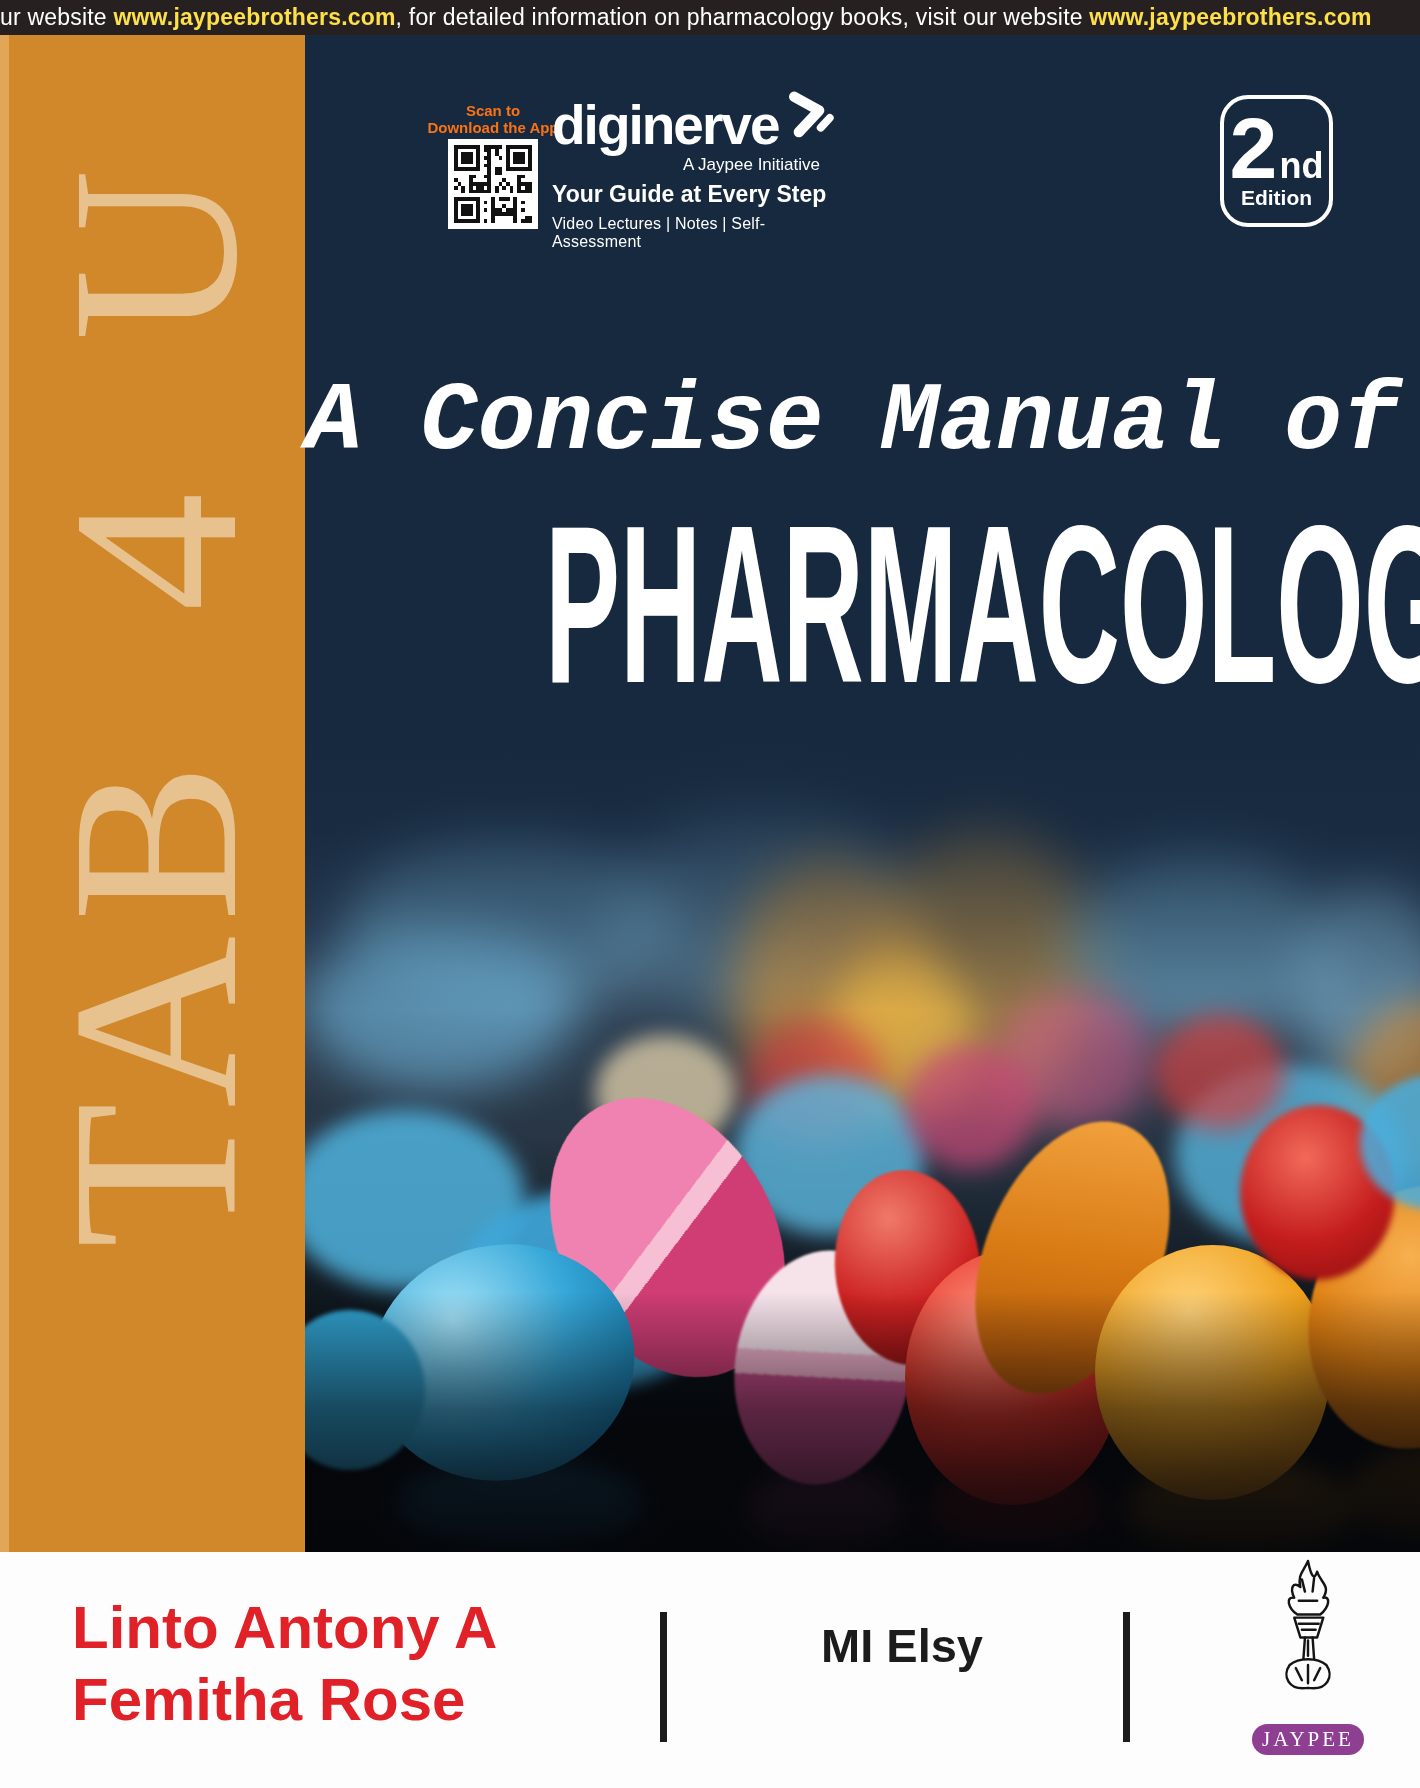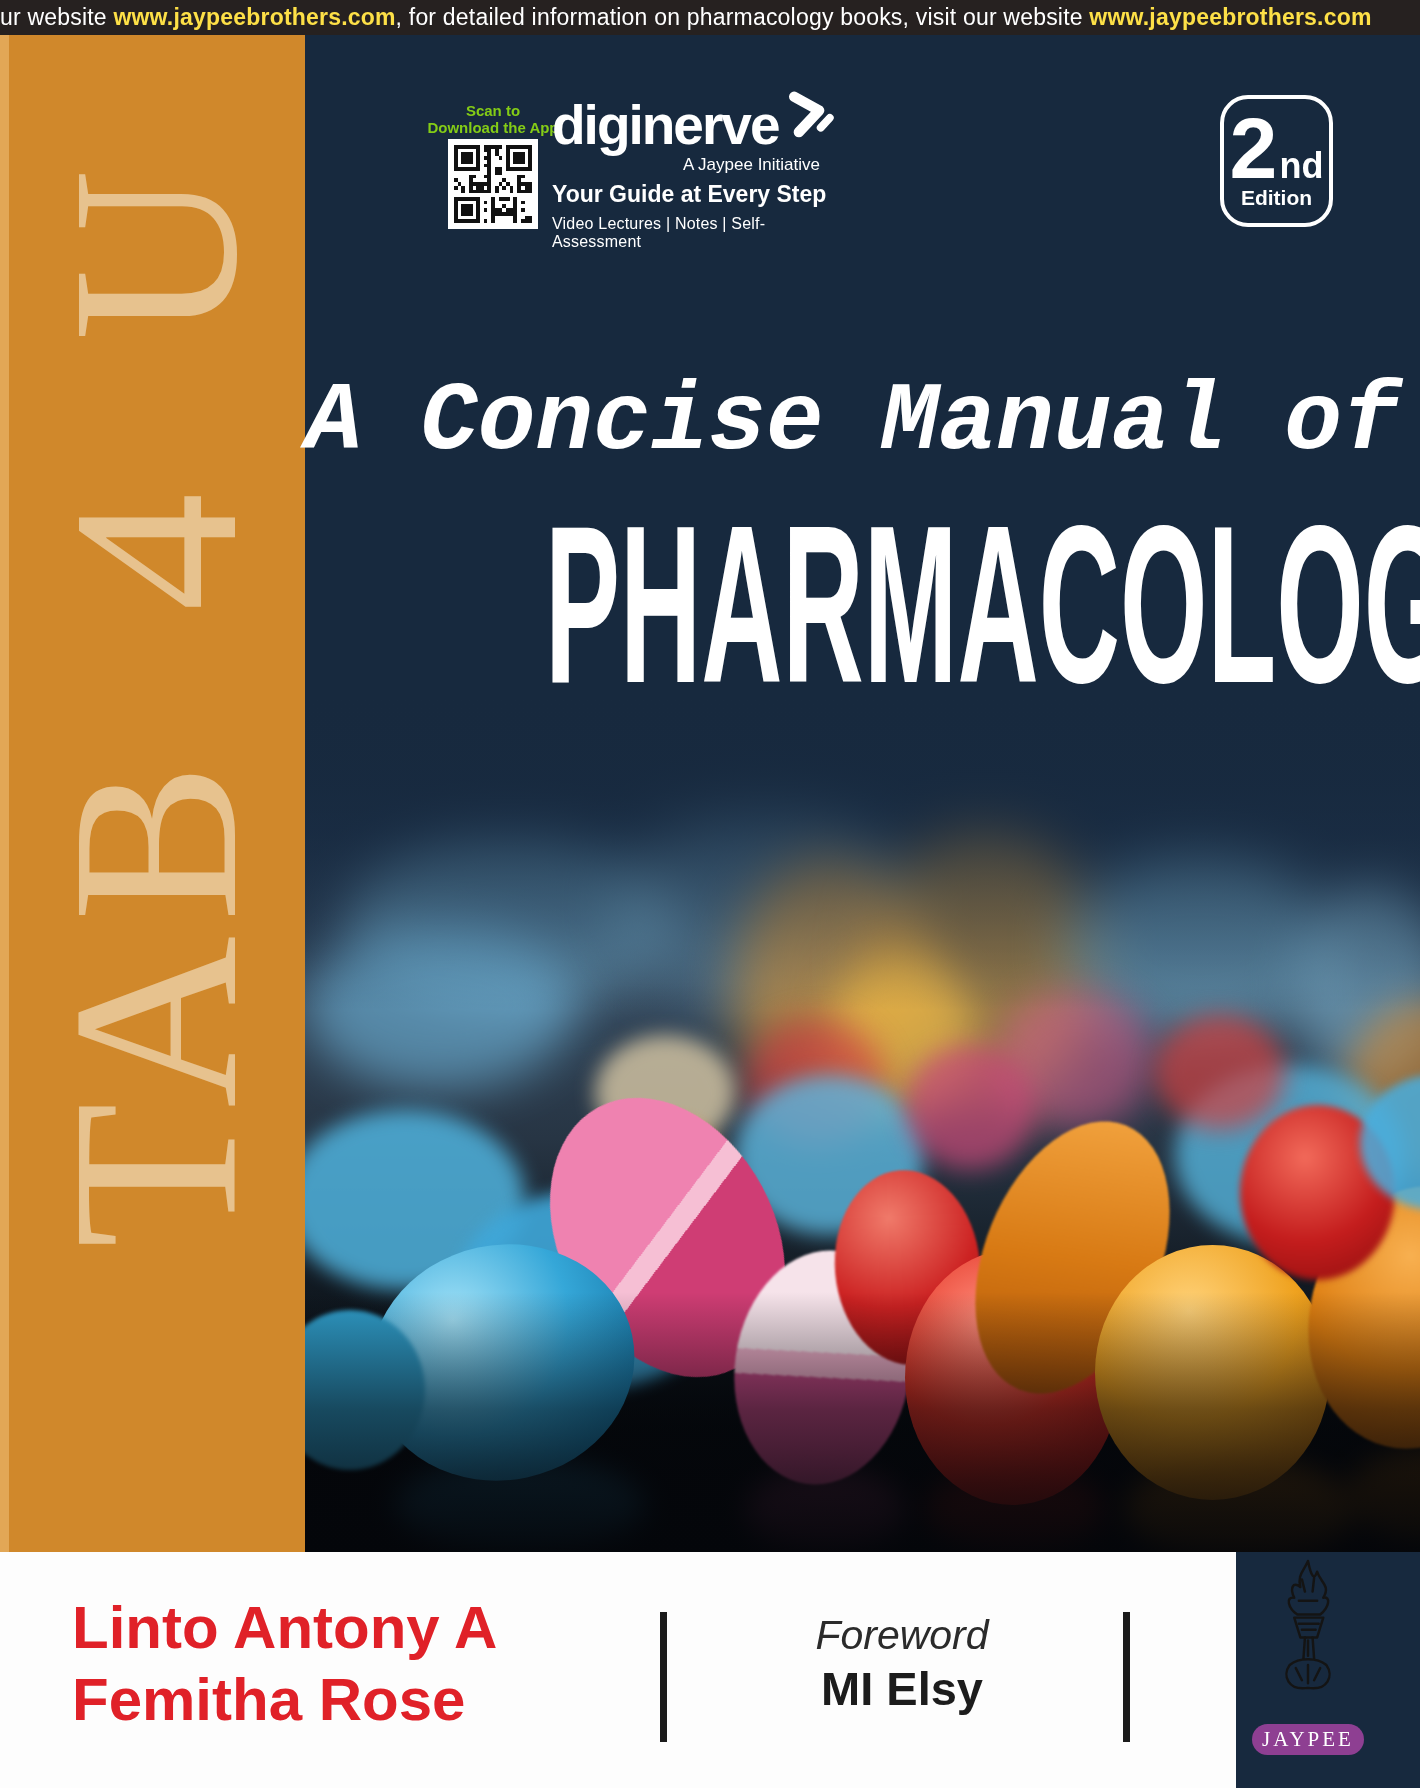--- a/index.html
+++ b/index.html
@@ -19,21 +19,21 @@
   .stripe{position:absolute;left:0;top:35px;width:305px;height:1517px;background:#d0882b;}
   .stripe-edge{position:absolute;left:0;top:0;width:9px;height:100%;background:#e5ad5e;opacity:.85;}
   .spine-text{
     position:absolute;left:35px;top:1248px;width:1180px;height:240px;
     transform:rotate(-90deg);transform-origin:0 0;
     font-family:"Liberation Serif",serif;font-size:238px;line-height:240px;
     color:#e7c28e;letter-spacing:14px;word-spacing:64px;white-space:nowrap;
   }
   
   .qr-label{
-    position:absolute;left:388px;top:103px;width:210px;text-align:center;color:#84cc16;
+    position:absolute;left:388px;top:103px;width:210px;text-align:center;color:#f97316;
     font-weight:bold;font-size:15px;line-height:1.12;
   }
   .qr-tile{position:absolute;left:448px;top:139px;width:90px;height:90px;background:#fff;padding:0;}
   .qr-tile svg{position:absolute;left:6px;top:6px;}
   .dg-col{position:absolute;left:552px;top:98px;width:290px;color:#fff;}
   .dg-word{font-size:55px;font-weight:bold;letter-spacing:-2px;line-height:1.0;}
   .dg-arrow{position:absolute;left:228px;top:-12px;width:52px;height:52px;transform:rotate(-18deg);}
   .dg-tagline{font-size:17px;text-align:right;margin:2px 22px 0 0;}
   .dg-slogan{font-size:23px;font-weight:bold;margin-top:6px;text-align:left;}
   .dg-features{font-size:16px;margin-top:7px;text-align:left;letter-spacing:.2px;}
@@ -61,21 +61,21 @@
   }
   
   .photo{position:absolute;left:305px;top:690px;width:1115px;height:862px;overflow:hidden;
     background:linear-gradient(180deg,#17293e 0%,#1c3049 16%,#33465a 34%,#273544 52%,#101820 70%,#05080c 86%,#04060a 100%);}
   .photo .p{position:absolute;border-radius:50%;}
   .photo-topblend{position:absolute;left:0;top:0;width:100%;height:320px;
     background:linear-gradient(180deg,#17293e 0%,rgba(23,41,62,.85) 25%,rgba(23,41,62,0) 100%);}
   .photo-bottom{position:absolute;left:0;bottom:0;width:100%;height:260px;
     background:linear-gradient(180deg,rgba(4,6,10,0) 0%,rgba(4,6,10,.55) 45%,rgba(4,6,10,.92) 100%);}
   
-  .footer{position:absolute;left:0;top:1552px;width:1236px;height:236px;background:#fdfdfd;}
+  .footer{position:absolute;left:0;top:1552px;width:1420px;height:236px;background:#fdfdfd;}
   .authors{position:absolute;left:72px;top:40px;color:#e02128;font-weight:bold;
     font-size:60px;line-height:1.2;white-space:nowrap;}
   .vbar{position:absolute;top:60px;width:7px;height:130px;background:#1b1b1b;}
   .vbar1{left:660px;} .vbar2{left:1123px;}
   .foreword{position:absolute;left:762px;top:62px;width:280px;text-align:center;color:#2b2b2b;}
   .foreword .fw{font-family:"Liberation Sans",sans-serif;font-style:italic;font-size:41px;line-height:1.05;}
   .foreword .fa{font-size:47px;font-weight:bold;color:#1c1c1c;margin-top:8px;line-height:1;}
   .pub{position:absolute;left:1243px;top:6px;width:130px;height:220px;text-align:center;}
   .pub svg{display:block;margin:0 auto;}
   .pub-badge{
@@ -294,21 +294,20 @@
     <div class="photo-bottom"></div>
   </div>
 
   <div class="footer">
     <div class="authors">
       <div>Linto Antony A</div>
       <div>Femitha Rose</div>
     </div>
     <div class="vbar vbar1"></div>
     <div class="foreword">
-      <div class="fw">Foreword</div>
       <div class="fa">MI Elsy</div>
     </div>
     <div class="vbar vbar2"></div>
     <div class="pub">
       <svg width="92" height="162" viewBox="0 0 60 106">
         <g fill="none" stroke="#141414" stroke-width="1.6" stroke-linecap="round" stroke-linejoin="round">
           <path d="M30 2 C27 9 23 11 25 19 C20 15 18 20 21 26 C15 25 17 33 23 37 L38 37 C44 32 45 25 40 26 C45 18 38 16 36 9 C34 15 32 12 30 2 Z"></path>
           <path d="M26 14 L28 22 M34 13 L33 22 M24 28 L36 28"></path>
           <path d="M21 39 L40 39 L36 52 L25 52 Z"></path>
           <path d="M24 43 L37 43 M26 47 L35 47"></path>

